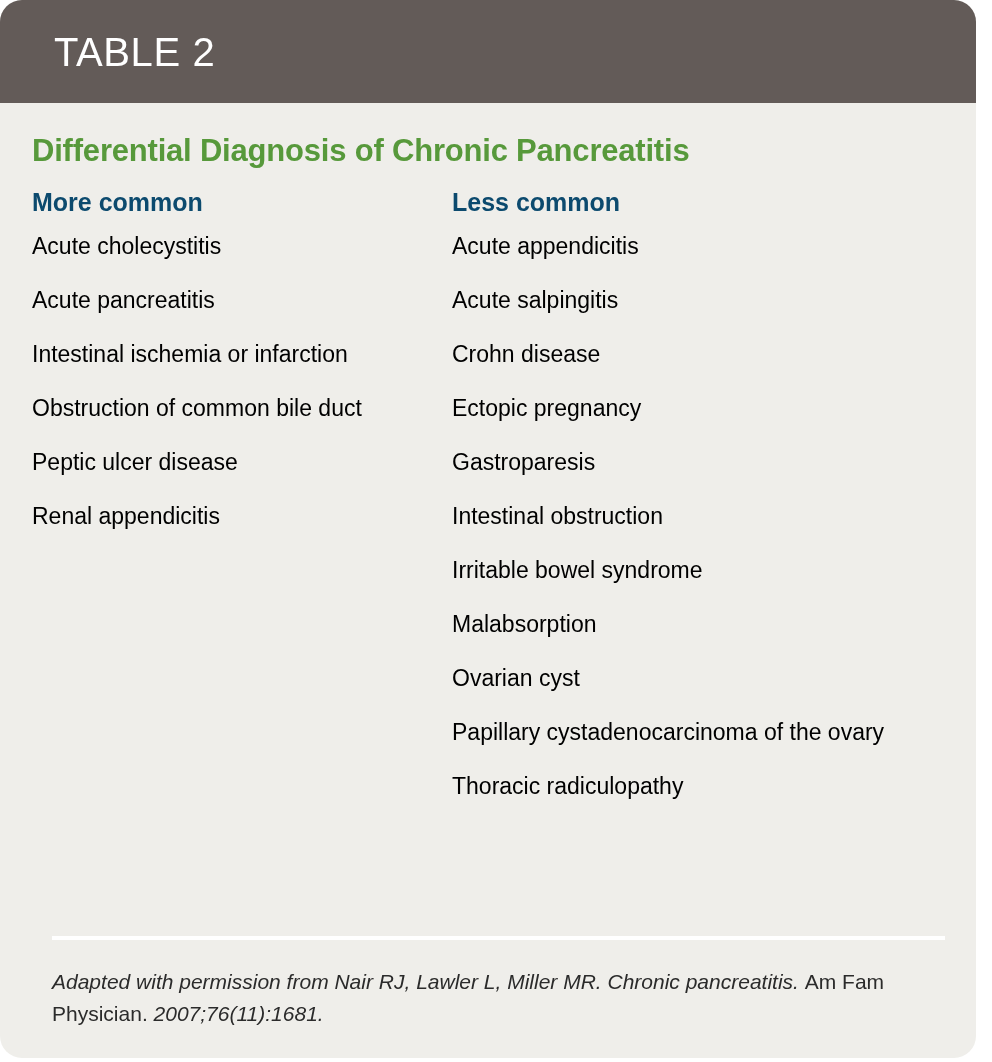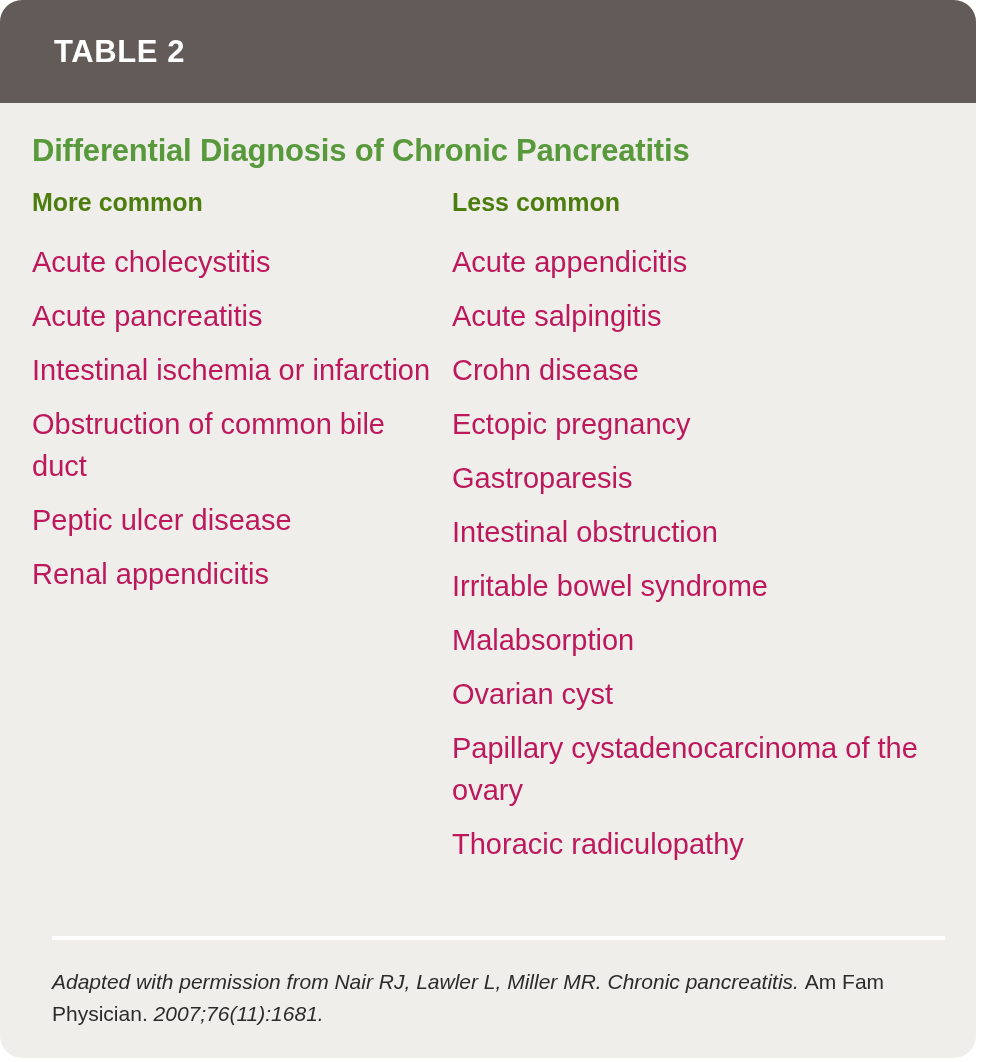--- a/index.html
+++ b/index.html
@@ -31,22 +31,22 @@
   .card-header {
     height: 103px;
     background: #635b58;
     display: flex;
     align-items: center;
     box-sizing: border-box;
     padding-left: 54px;
   }
   .card-header-label {
     color: #ffffff;
-    font-size: 31px;
-    font-weight: bold;
+    font-size: 40px;
+    font-weight: normal;
     letter-spacing: 0.6px;
     line-height: 1;
     white-space: nowrap;
   }
 
   
   .card-body {
     position: relative;
     padding: 0 30px 0 32px;
   }
@@ -71,34 +71,34 @@
   .column {
     position: absolute;
     top: 0;
   }
   .column-left  { left: 0px;   width: 400px; }
   .column-right { left: 420px; width: 500px; }
 
   .column-heading {
     font-size: 25px;
     font-weight: bold;
-    color: #4d7c0f;
+    color: #0c4a6e;
     line-height: 30px;
-    margin: 0 0 24px 0;
+    margin: 0 0 8px 0;
     white-space: nowrap;
   }
 
   .item-list {
     list-style: none;
     margin: 0;
     padding: 0;
   }
   .item {
-    font-size: 29px;
-    color: #be185d;
+    font-size: 23px;
+    color: #000000;
     line-height: 42px;
     margin-bottom: 12px;
     font-weight: normal;
   }
 
   
   .footnote-wrap {
     position: absolute;
     left: 52px;
     right: 20px;

